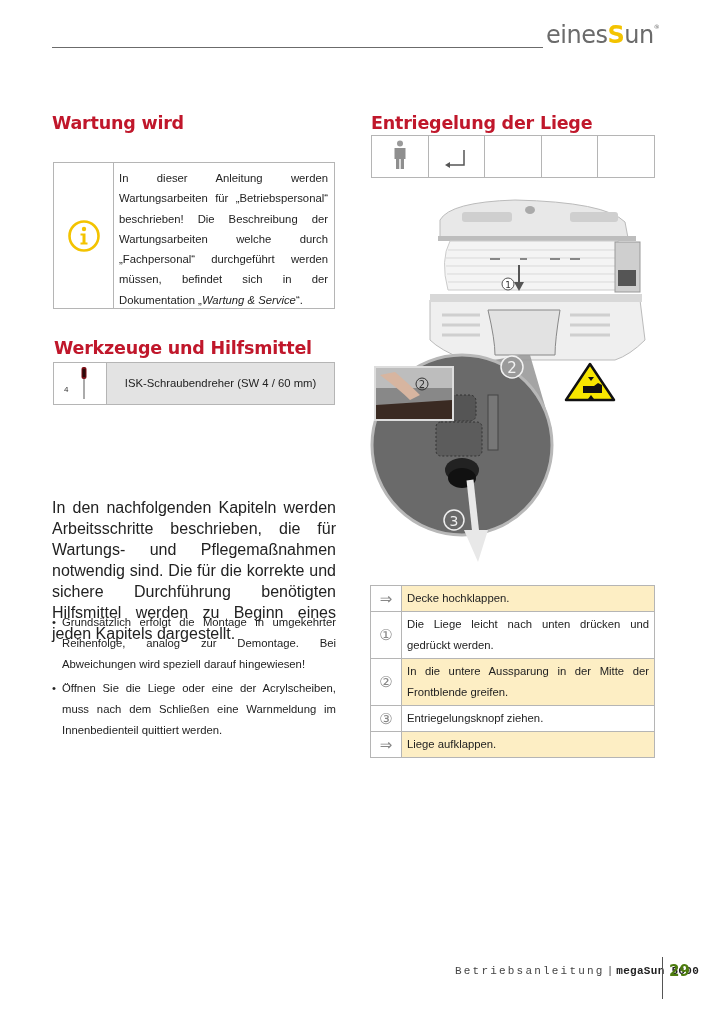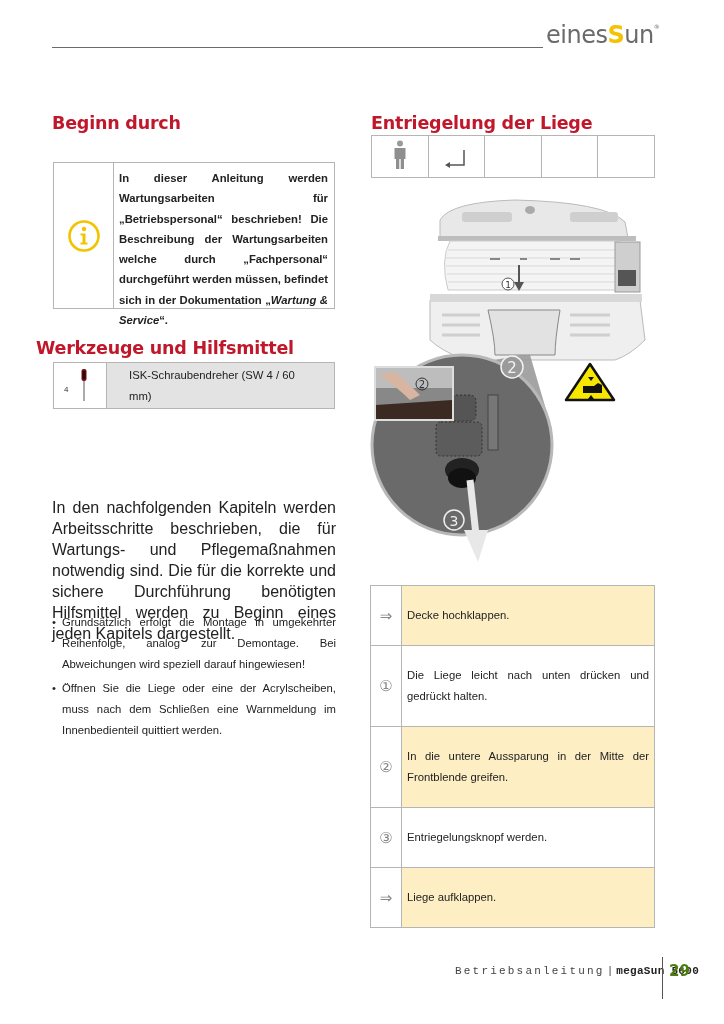--- a/index.html
+++ b/index.html
@@ -6,76 +6,76 @@
   html, body { width: 724px; height: 1024px; background: #ffffff; overflow: hidden; }
   body { position: relative; font-family: "Liberation Sans", sans-serif; color: #222; }
 
   .header-line { position: absolute; left: 52px; top: 47px; width: 491px; height: 1px; background: #6b6b6b; }
   .logo { position: absolute; left: 546px; top: 21px; font-family: "DejaVu Sans", sans-serif; font-size: 24px; color: #6b6b6b; letter-spacing: -0.5px; }
   .logo .s { color: #f3c300; font-weight: bold; }
   .logo .reg { font-size: 6px; vertical-align: top; position: relative; top: 2px; }
 
   h2.section { position: absolute; font-family: "DejaVu Sans", sans-serif; font-weight: bold; font-size: 17.5px; color: #c0172b; line-height: 25px; letter-spacing: -0.2px; }
 
-  .info-box { position: absolute; left: 53px; top: 162px; width: 282px; height: 147px; border: 1px solid #b5b5b5; display: flex; font-weight: bold; }
+  .info-box { position: absolute; left: 53px; top: 162px; width: 282px; height: 147px; border: 1px solid #b5b5b5; display: flex; }
   .info-box .icon-cell { width: 60px; border-right: 1px solid #b5b5b5; display: flex; align-items: center; justify-content: center; }
   .info-box .text-cell { flex: 1; padding: 5px 6px 0 5px; font-size: 11.3px; line-height: 20.3px; text-align: justify; color: #222; }
   .info-box .text-cell em { font-style: italic; }
 
   table.tools { position: absolute; left: 53px; top: 362px; width: 282px; border-collapse: collapse; font-size: 11.3px; }
   table.tools td { border: 1px solid #b5b5b5; vertical-align: middle; }
   table.tools td.ic { width: 53px; text-align: center; position: relative; }
-  table.tools td.tx { padding: 2px 22px; line-height: 20.5px; }
+  table.tools td.tx { padding: 2px 2px; line-height: 20.5px; text-align: center; }
   table.tools tr.shade td.tx { background: #e3e3e3; }
 
   .body-text { position: absolute; left: 52px; top: 497px; width: 284px; font-size: 16px; line-height: 21px; text-align: justify; color: #222; }
   .bullets { position: absolute; left: 52px; top: 612px; width: 284px; font-size: 11.3px; line-height: 21px; color: #222; list-style: none; }
   .bullets li { position: relative; padding-left: 10px; text-align: justify; margin-bottom: 3px; }
   .bullets li::before { content: "•"; position: absolute; left: 0; top: 0; }
 
   table.req { position: absolute; left: 371px; top: 135px; width: 284px; height: 43px; border-collapse: collapse; }
   table.req td { border: 1px solid #b5b5b5; width: 20%; text-align: center; vertical-align: middle; }
   table.req { border-top: 1px solid #b5b5b5; border-bottom: 1px solid #b5b5b5; }
 
   .illus { position: absolute; left: 370px; top: 190px; width: 290px; height: 380px; }
 
   table.steps { position: absolute; left: 370px; top: 585px; width: 285px; border-collapse: collapse; font-size: 11.3px; }
   table.steps td { border: 1px solid #b5b5b5; vertical-align: middle; }
   table.steps td.sym { width: 31px; text-align: center; color: #888; font-size: 15px; }
-  table.steps td.tx { padding: 19px 5px; line-height: 21px; text-align: justify; }
+  table.steps td.tx { padding: 2px 5px; line-height: 21px; text-align: justify; }
   table.steps tr.hl td.tx { background: #fdeec4; }
 
   .footer { position: absolute; left: 455px; top: 965px; font-size: 11px; color: #444; letter-spacing: 2.2px; font-family: Liberation Mono, monospace; text-align: right; }
   .footer .sep { letter-spacing: 0; margin: 0 3px 0 2px; }
   .footer .prod { letter-spacing: 0.3px; font-weight: bold; color: #222; }
   .footer-vline { position: absolute; left: 662px; top: 957px; width: 1px; height: 42px; background: #555; }
   .page-num { position: absolute; left: 669px; top: 962px; font-family: "DejaVu Sans", sans-serif; font-weight: bold; font-size: 15px; color: #4d7c0f; }
 </style>
 </head>
 <body>
 
 <div class="header-line"></div>
 <div class="logo"><span>eines</span><span class="s">S</span><span>un</span><span class="reg">®</span></div>
 
 <h2 class="section" style="left:52px; top:111px;">
-  <span>Beginn durch</span><br>
+  <span>Wartung wird</span><br>
 </h2>
 
 <div class="info-box">
   <div class="icon-cell">
     <svg width="34" height="34" viewBox="0 0 34 34">
       <circle cx="17" cy="17" r="14.5" fill="none" stroke="#f3c300" stroke-width="2.6"></circle>
       <circle cx="17" cy="10" r="2.2" fill="#f3c300"></circle>
       <path d="M13.5 14.5 H18.5 V23.5 H20.5 V25.5 H13.5 V23.5 H15.5 V16.5 H13.5 Z" fill="#f3c300"></path>
     </svg>
   </div>
   <div class="text-cell"><span>In dieser Anleitung werden Wartungsarbeiten für „Betriebspersonal“ beschrieben! Die Beschreibung der Wartungsarbeiten welche durch „Fachpersonal“ durchgeführt werden müssen, befindet sich in der Dokumentation „</span><em>Wartung &amp; Service</em><span>“.</span></div>
 </div>
 
-<h2 class="section" style="left:36px; top:336px;">Werkzeuge und Hilfsmittel</h2>
+<h2 class="section" style="left:54px; top:336px;">Werkzeuge und Hilfsmittel</h2>
 
 <table class="tools">
   <tbody>
       <tr class="shade">
     <td class="ic" style="height:42px;">
       <span style="position:absolute; left:10px; top:22px; font-size:8px; color:#333;">4</span>
       <svg width="10" height="34" viewBox="0 0 10 34" style="margin-left:8px;">
         <rect x="2.5" y="1" width="5" height="12" rx="2" fill="#7a0c14"></rect>
         <rect x="3.5" y="3" width="3" height="8" fill="#2a0a0a"></rect>
         <rect x="4.3" y="13" width="1.4" height="20" fill="#888"></rect>
@@ -196,29 +196,29 @@
 </svg>
 
 <table class="steps">
   <tbody>
       <tr class="hl">
     <td class="sym">⇒</td>
     <td class="tx">Decke hochklappen.</td>
   </tr>
   <tr>
     <td class="sym">①</td>
-    <td class="tx">Die Liege leicht nach unten drücken und gedrückt halten.</td>
+    <td class="tx">Die Liege leicht nach unten drücken und gedrückt werden.</td>
   </tr>
   <tr class="hl">
     <td class="sym">②</td>
     <td class="tx">In die untere Aussparung in der Mitte der Frontblende greifen.</td>
   </tr>
   <tr>
     <td class="sym">③</td>
-    <td class="tx">Entriegelungsknopf werden.</td>
+    <td class="tx">Entriegelungsknopf ziehen.</td>
   </tr>
   <tr class="hl">
     <td class="sym">⇒</td>
     <td class="tx">Liege aufklappen.</td>
   </tr>
 </tbody>
   </table>
 
 <div class="footer"><span>Betriebsanleitung</span><span class="sep">|</span><span class="prod">megaSun 5600</span></div>
 <div class="footer-vline"></div>

